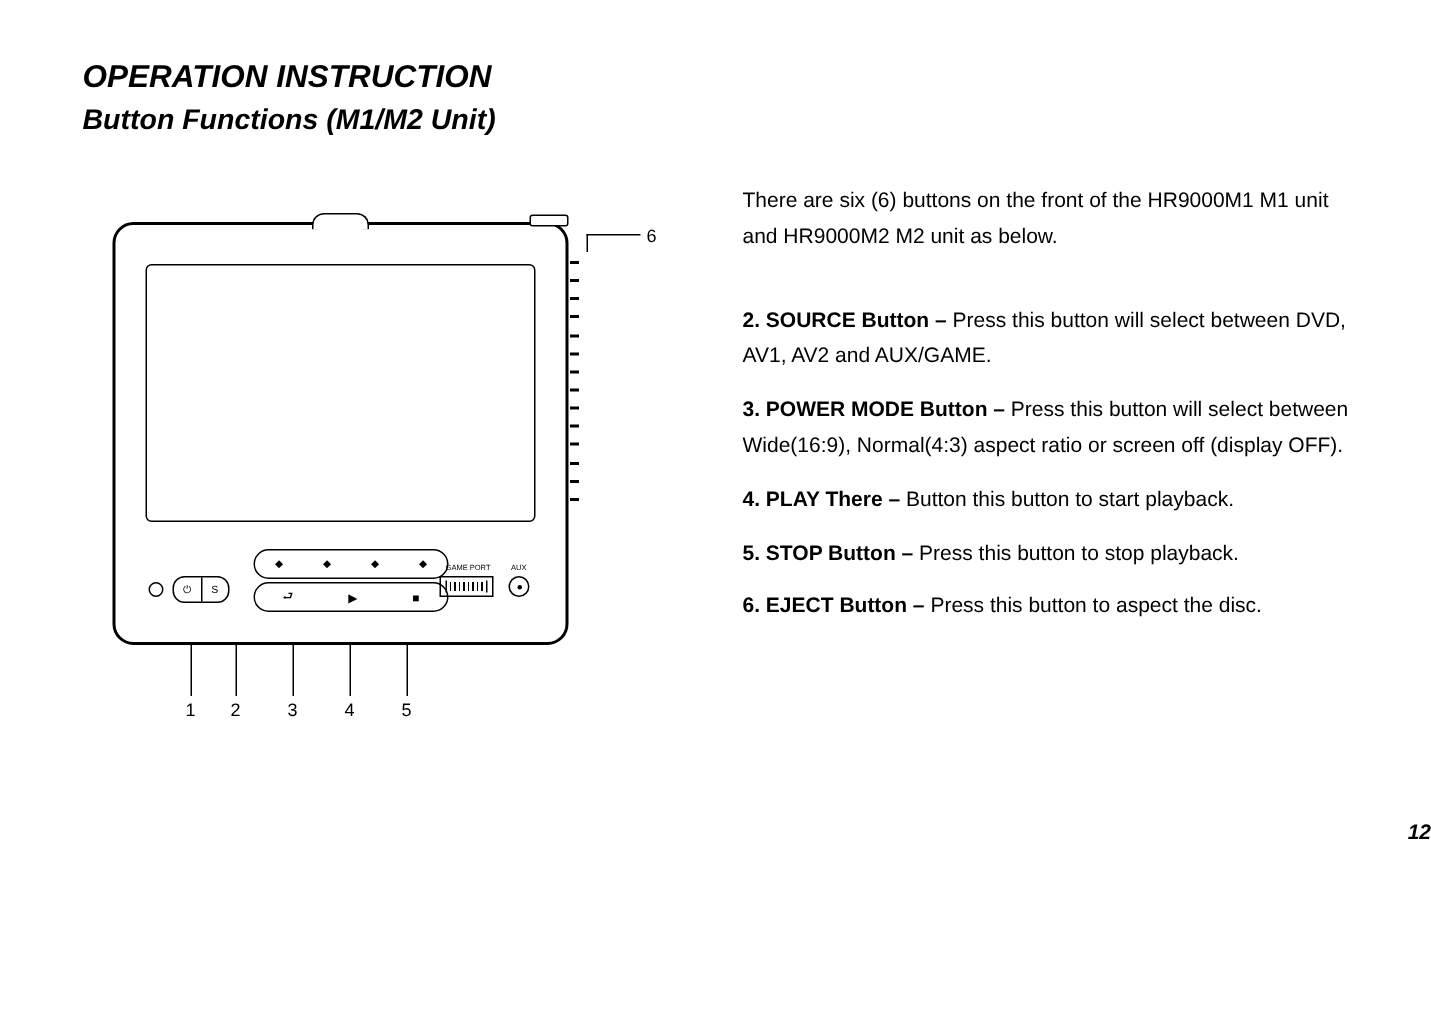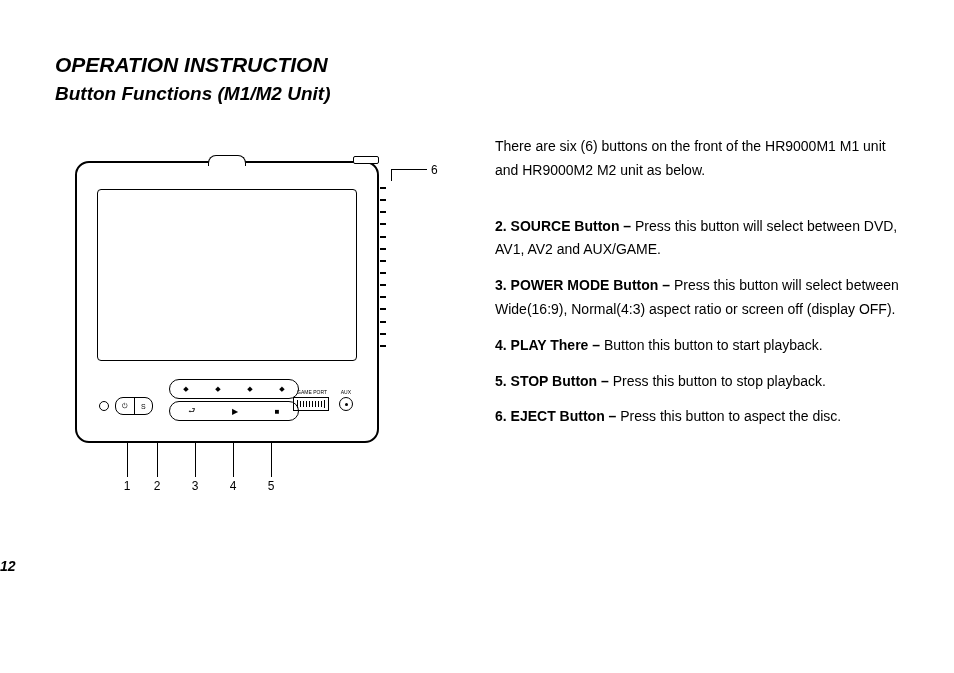--- a/index.html
+++ b/index.html
@@ -1,16 +1,16 @@
 <!DOCTYPE html>
 <html><head>
 <meta charset="utf-8">
 <style>
   html,body{margin:0;padding:0;font-family:Arial,Helvetica,sans-serif;background:#fff;color:#000}
-  .page{width:954px;height:582px;box-sizing:border-box;padding:53px 55px;position:relative}
+  .page{width:954px;height:582px;box-sizing:border-box;padding:40px 55px;position:relative}
   .title{font-size:21px;font-weight:bold;font-style:italic;margin:0 0 6px 0}
   .subtitle{font-size:19px;font-weight:bold;font-style:italic;margin:0 0 30px 0}
   .content{display:flex;gap:60px}
   .left{width:380px;position:relative;padding-top:8px}
   .right{flex:1;font-size:14px;line-height:1.7}
   .intro{margin-bottom:32px}
   ol.btn-list{list-style:none;padding:0;margin:0}
   ol.btn-list li{margin-bottom:12px}
   .item-num{font-weight:bold}
   .item-label{font-weight:bold}
@@ -40,21 +40,21 @@
   .gameport .slits{position:absolute;left:6px;right:6px;top:3px;bottom:3px;background:repeating-linear-gradient(90deg,#000 0 1px,transparent 1px 3px)}
   .aux{position:absolute;right:6px;top:22px;width:12px;height:12px;border:1.2px solid #000;border-radius:50%;display:flex;align-items:center;justify-content:center}
   .aux .dot{width:3px;height:3px;background:#000;border-radius:50%}
   .callout{position:absolute;font-size:12px}
   .callout.lbl6{left:356px;top:2px}
   .lead6a{position:absolute;left:316px;top:8px;width:36px;height:1px;background:#000}
   .lead6b{position:absolute;left:316px;top:8px;width:1px;height:12px;background:#000}
   .bottom-leads{position:absolute;left:0;width:340px;top:300px;height:40px}
   .vlead{position:absolute;top:-20px;width:1px;height:36px;background:#000}
   .num{position:absolute;top:18px;font-size:12px;transform:translateX(-50%)}
-  .pagenum{position:absolute;left:0;right:0;bottom:8px;text-align:left;font-style:italic;font-weight:bold;font-size:14px}
+  .pagenum{position:absolute;left:0;right:0;bottom:20px;text-align:right;font-style:italic;font-weight:bold;font-size:14px}
 </style>
 </head>
 <body>
 
 <div class="page">
   <h1 class="title">OPERATION INSTRUCTION</h1>
   <h2 class="subtitle">Button Functions (M1/M2 Unit)</h2>
 
   <div class="content">
     <div class="left">

